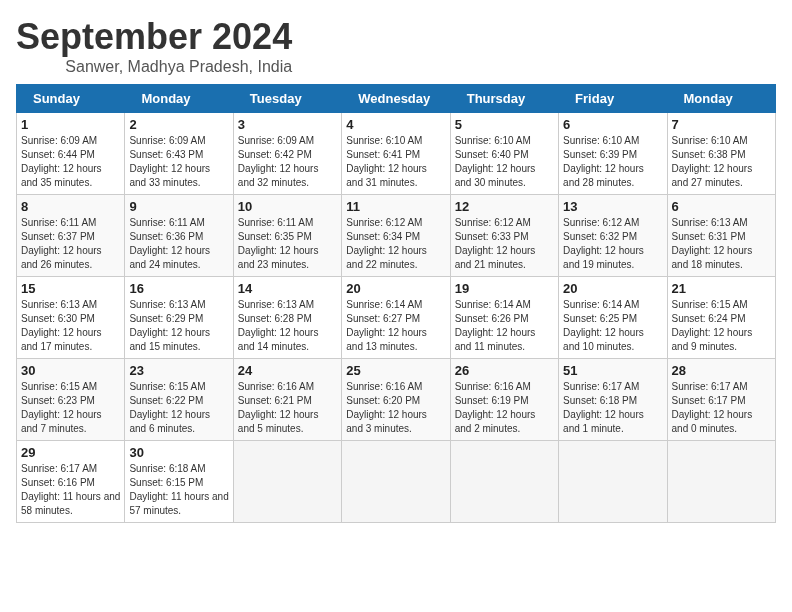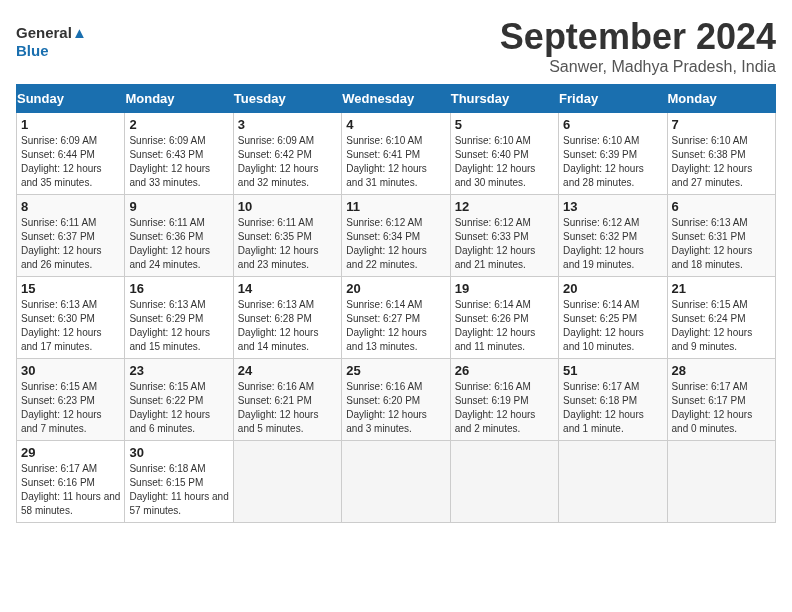--- a/index.html
+++ b/index.html
@@ -34,21 +34,21 @@
       color: #555;
     }
     .calendar {
       width: 100%;
       border-collapse: collapse;
       font-size: 11px;
     }
     .calendar th {
       background: #1a6faf;
       color: #fff;
-      padding: 6px 0;
+      padding: 6px 16px;
       text-align: left;
       font-size: 13px;
       font-weight: bold;
       border: 1px solid #1a6faf;
     }
     .calendar td {
       border: 1px solid #ccc;
       vertical-align: top;
       padding: 4px;
       width: calc(100%/7);
@@ -70,26 +70,20 @@
       line-height: 1.4;
     }
     tr:nth-child(even) td:not(.empty) {
       background: #f9f9f9;
     }
   </style>
 </head>
 <body>
 
 <div class="header-area">
-  <div class="logo">
-  <div style="line-height:1.2">
-    <div style="font-size:15px;font-weight:bold;color:#333;">General<span style="color:#1a6faf;">▲</span></div>
-    <div style="font-size:15px;font-weight:bold;color:#1a6faf;">Blue</div>
-  </div>
-</div>
   <div class="title-area">
     <div class="month-title">September 2024</div>
     <div class="location-title">Sanwer, Madhya Pradesh, India</div>
   </div>
 </div>
 
 <table class="calendar">
   <thead>
     <tr id="weekday-header">
         <th>Sunday</th>

